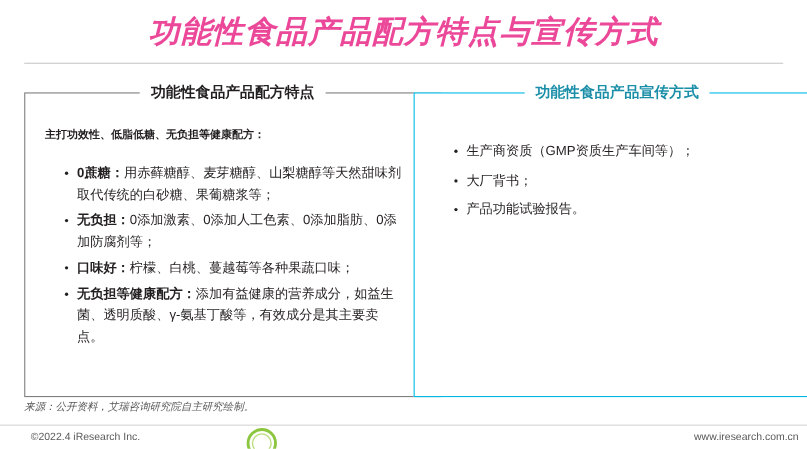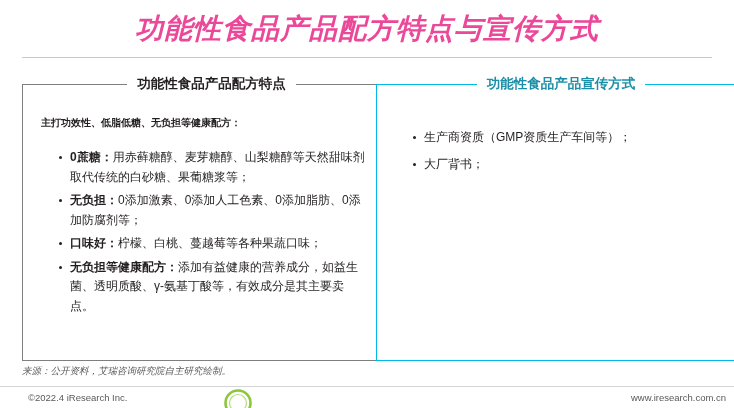--- a/index.html
+++ b/index.html
@@ -209,20 +209,21 @@
 </div>
 
 <div class="panel panel-right">
   <div class="panel-head">
     <span class="panel-head-inner">功能性食品产品宣传方式</span>
   </div>
   <div class="panel-body">
     <ul class="bullets">
       <li><span>生产商资质（GMP资质生产车间等）；</span></li>
       <li><span>大厂背书；</span></li>
+      <li><span>产品功能试验报告。</span></li>
     </ul>
   </div>
 
 </div>
 
 <div class="source-note">来源：公开资料，艾瑞咨询研究院自主研究绘制。</div>
 <div class="footer-rule"></div>
 <div class="footer-left">©2022.4 iResearch Inc.</div>
 <div class="footer-right">www.iresearch.com.cn</div>
 

